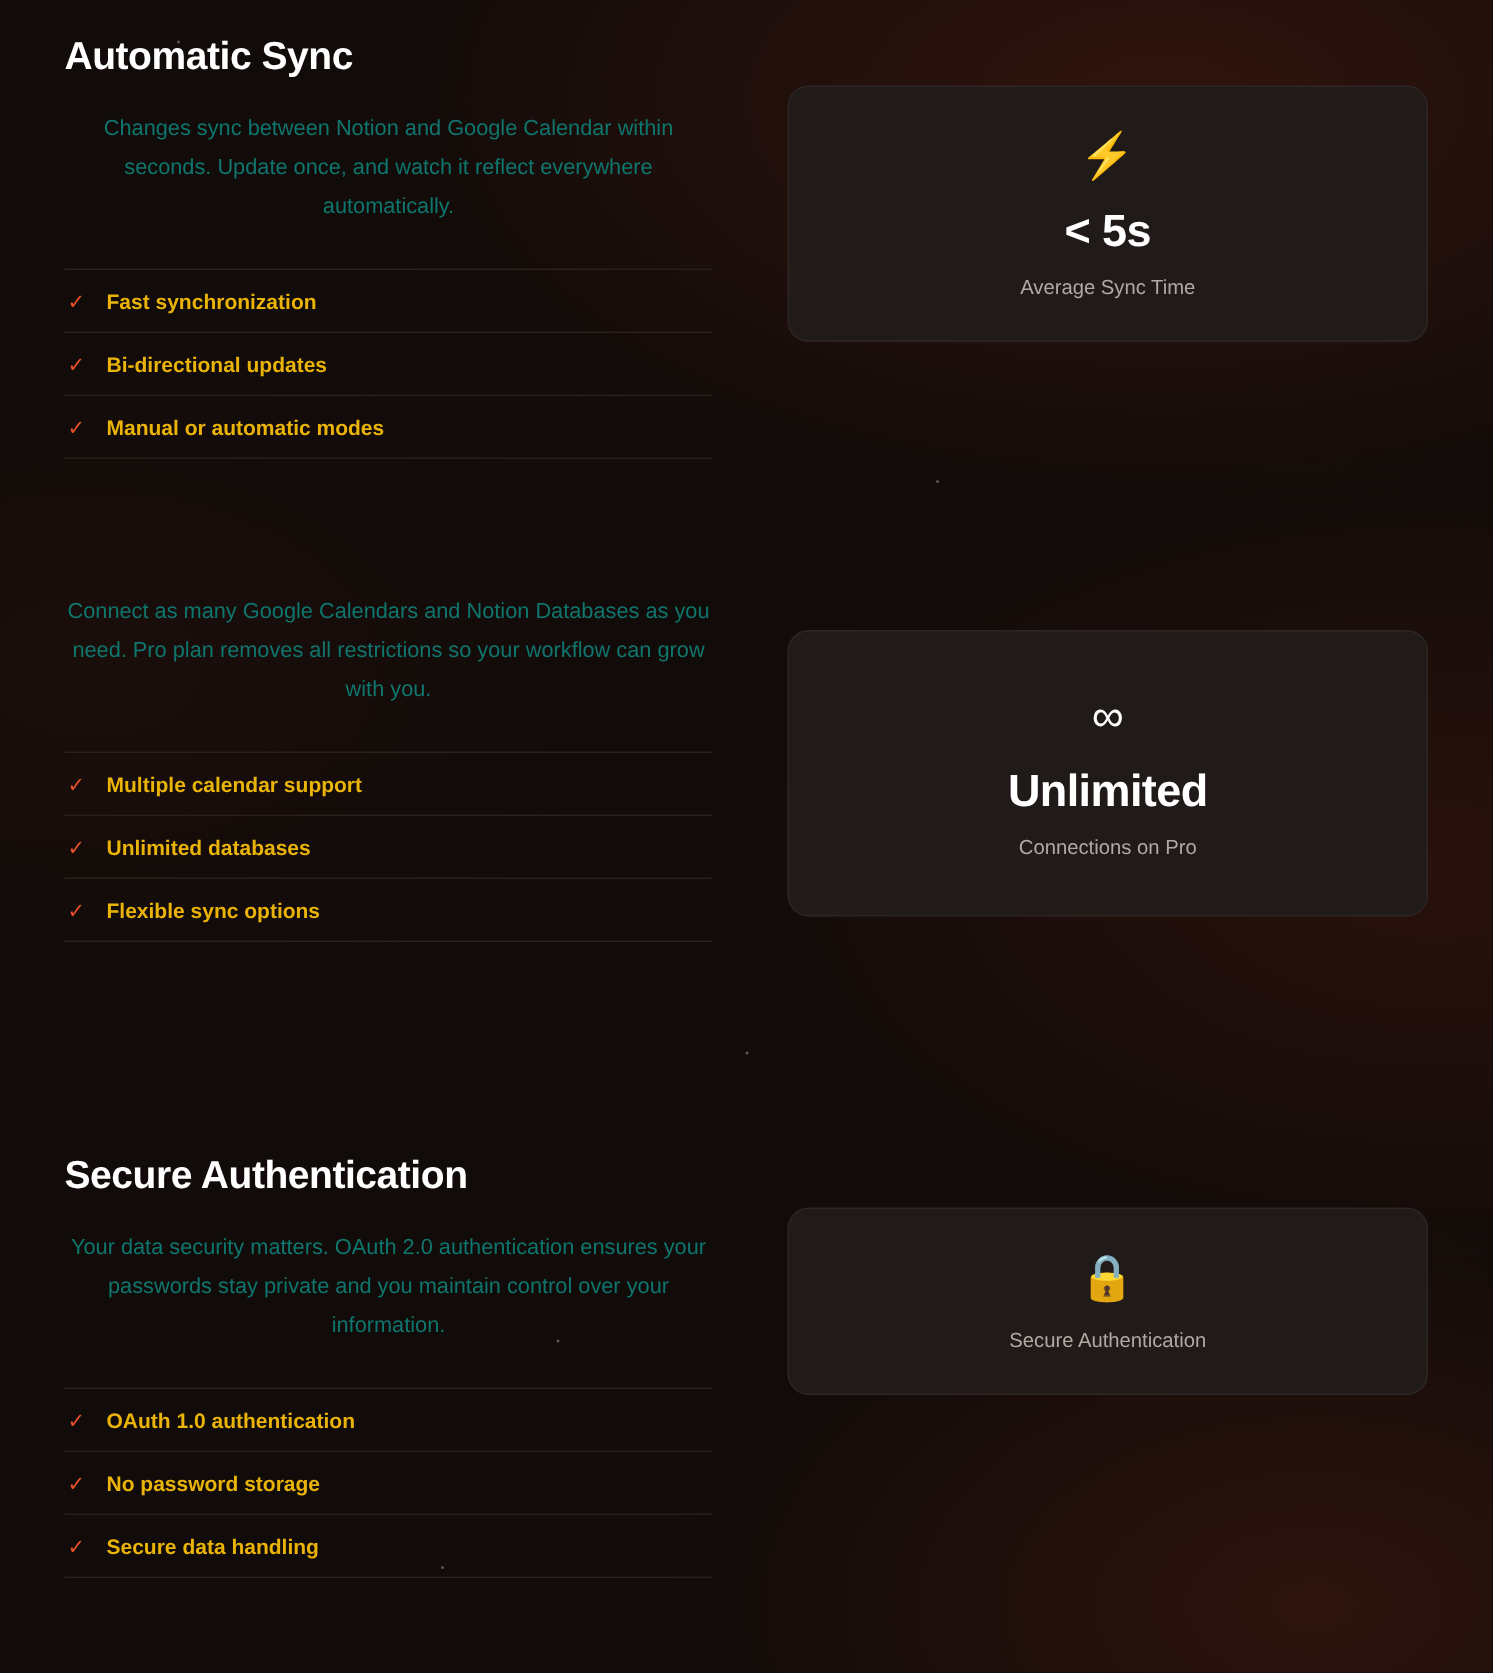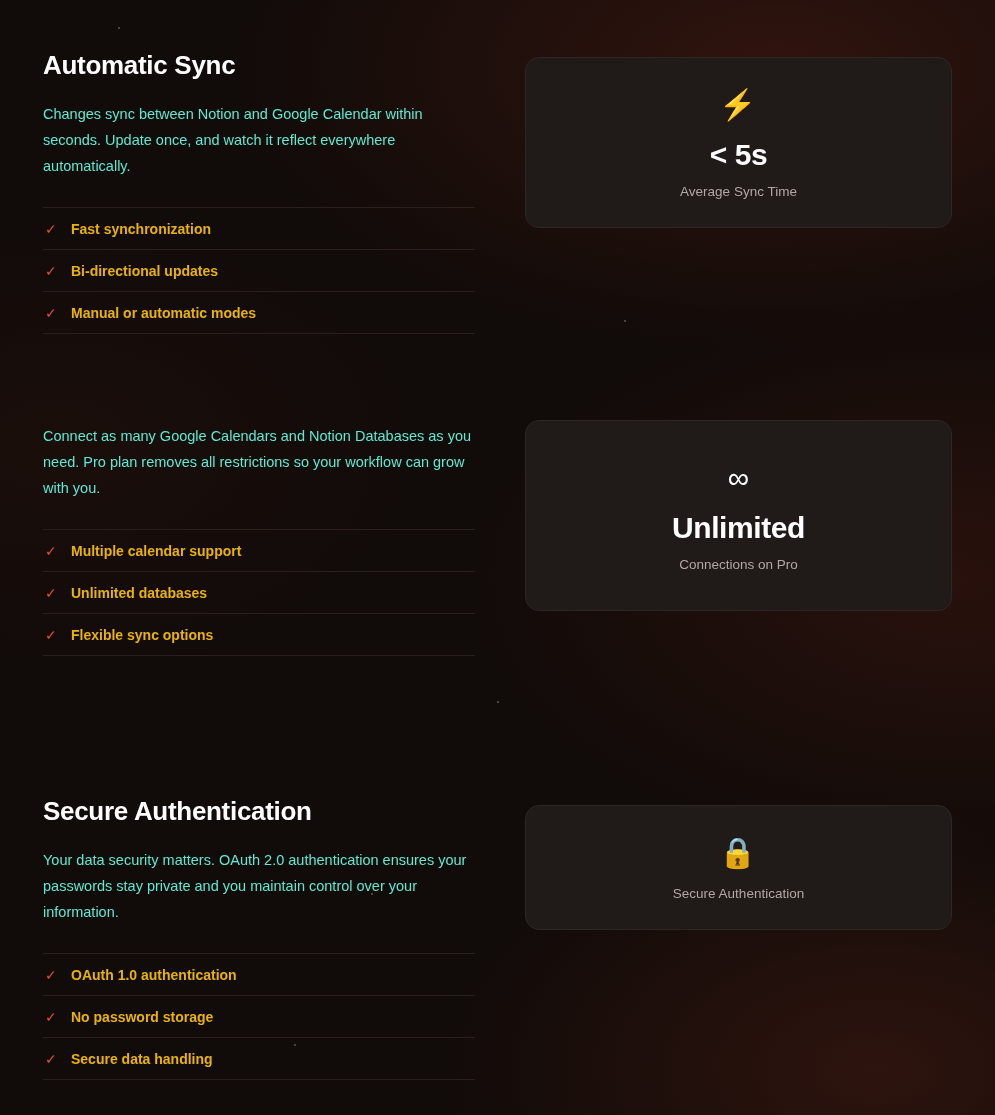--- a/index.html
+++ b/index.html
@@ -31,33 +31,34 @@
     width: 2px; height: 2px;
     background: #8a7c77;
     border-radius: 50%;
     opacity: .65;
   }
   .feature {
     display: flex;
     align-items: flex-start;
     justify-content: space-between;
   }
-  .feature-text { width: 432px; margin-top: 28px; }
+  .feature-text { width: 432px; }
   .feature-title {
     font-size: 26px;
     font-weight: bold;
     color: #ffffff;
     letter-spacing: -0.3px;
     margin: 0 0 20px 0;
   }
   .feature-desc {
     font-size: 14.5px;
     line-height: 26px;
-    color: #5eead4;
+    color: #0f766e;
     margin: 0 0 28px 0;
+    text-align: center;
   }
   .check-list {
     list-style: none;
     margin: 0;
     padding: 0;
     width: 432px;
   }
   .check-item {
     display: flex;
     align-items: center;

